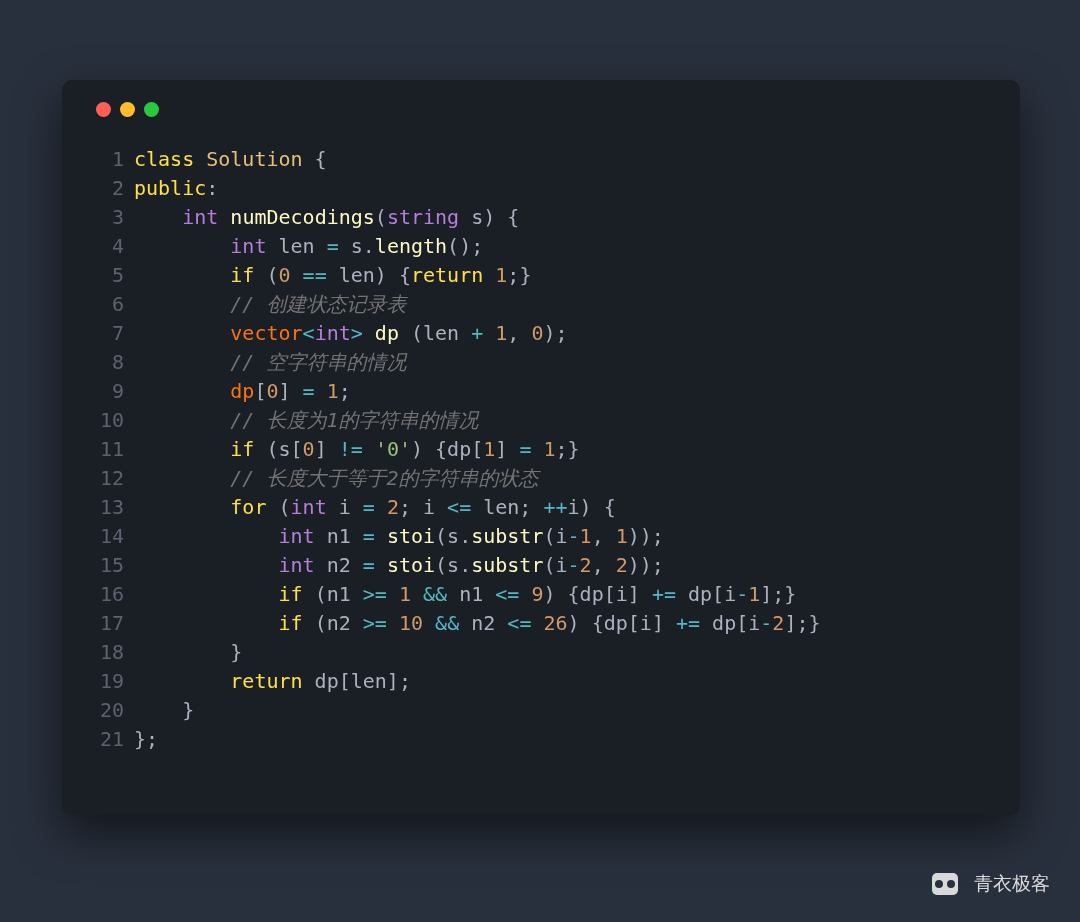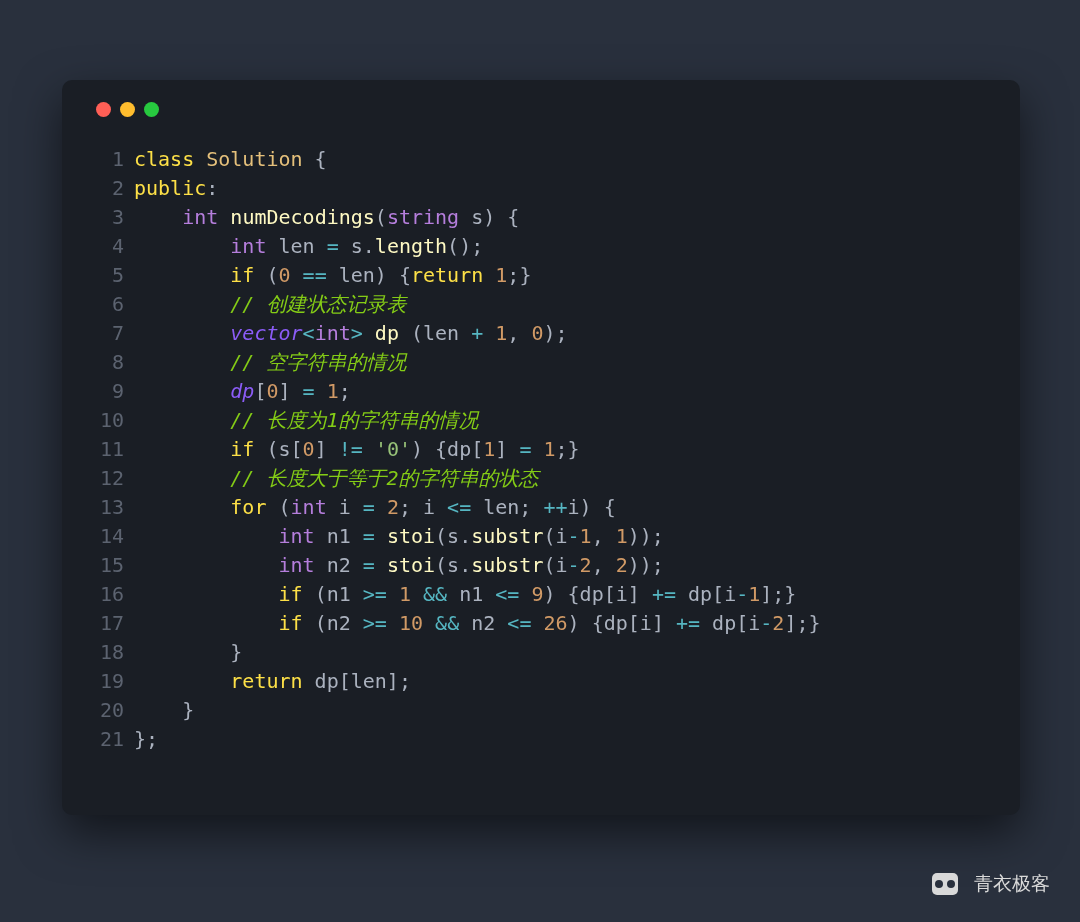--- a/index.html
+++ b/index.html
@@ -38,24 +38,24 @@
     display: inline-block;
     width: 42px;
     text-align: right;
     color: #5c6370;
     user-select: none;
     padding-right: 10px;
   }
   .kw { color: #fde047; }
   .ty { color: #b57edc; text-align: right; }
   .fn2 { color: #fef9c3; }
-  .id { color: #8b5cf6; font-style: italic; }
+  .id { color: #f97316; }
   .num { color: #d19a66; }
   .str { color: #98c379; }
-  .cm { color: #84cc16; font-style: italic; }
+  .cm { color: #737373; font-style: italic; }
   .op { color: #56b6c2; }
   .pn { color: #abb2bf; }
   .cls { color: #e5c07b; }
   .watermark {
     position: absolute;
     right: 30px;
     bottom: 25px;
     display: flex;
     align-items: center;
     gap: 16px;

